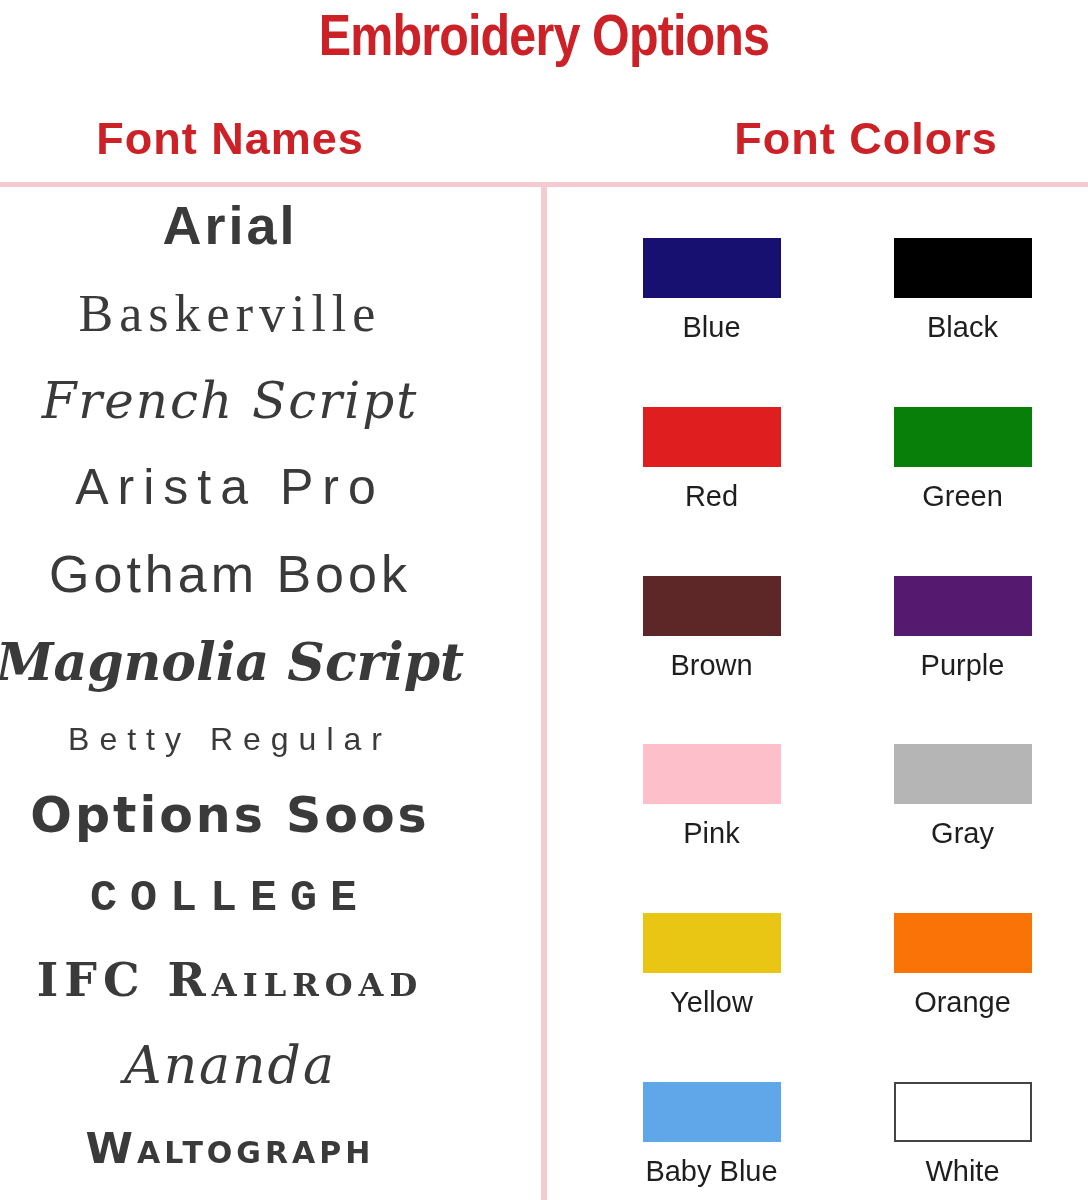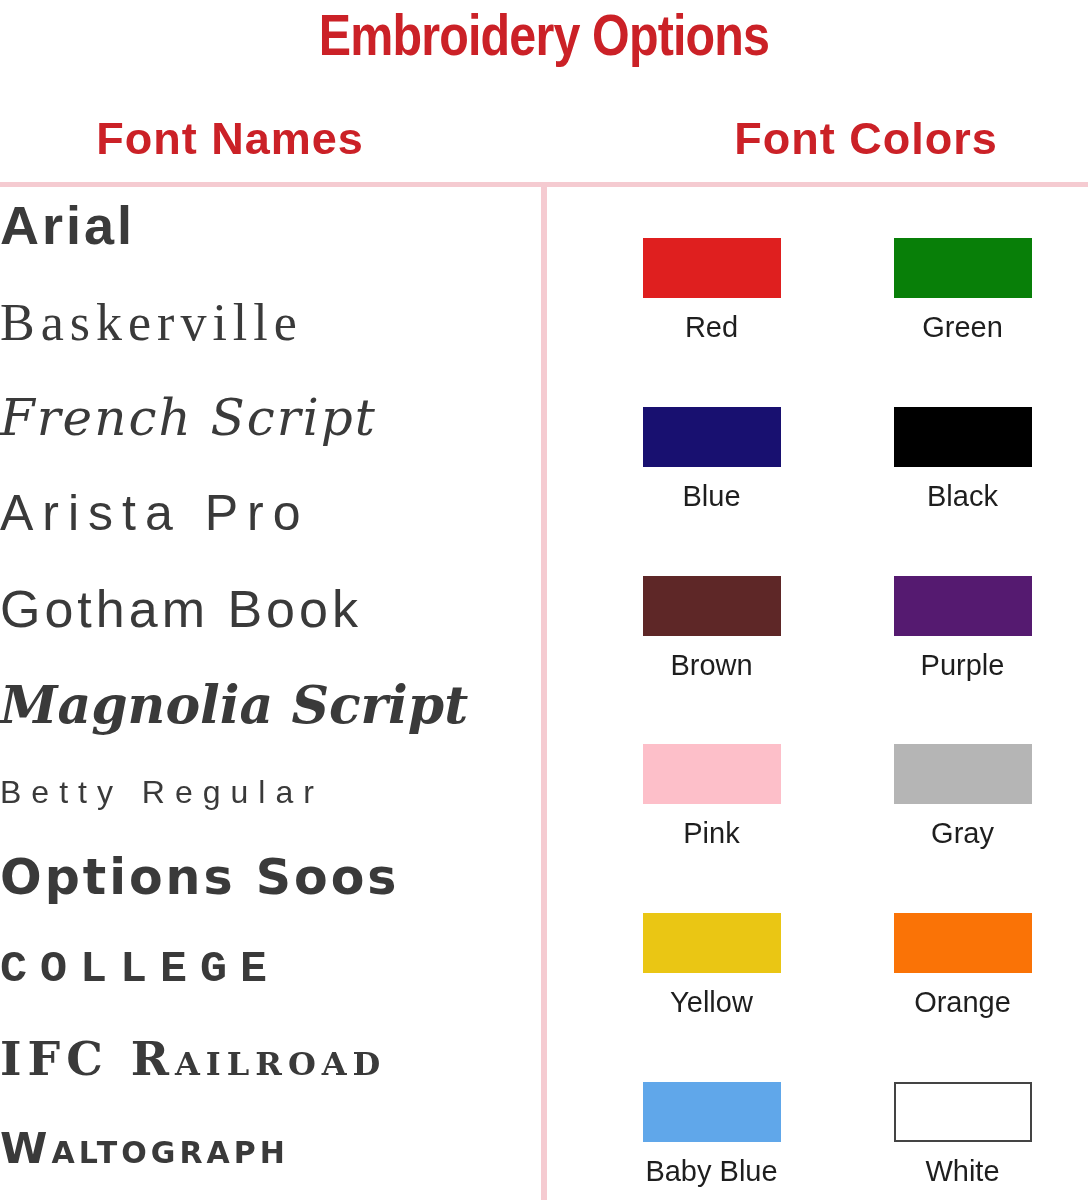--- a/index.html
+++ b/index.html
@@ -27,21 +27,21 @@
     font-size:45px;font-weight:bold;color:var(--accent);
     letter-spacing:1px;white-space:nowrap;
   }
   .col-header.left{left:0;width:460px;}
   .col-header.right{left:628px;width:476px;}
   .h-divider{position:absolute;top:182px;left:0;width:1088px;height:5px;background:var(--divider);}
   .v-divider{position:absolute;top:187px;left:541px;width:6px;height:1013px;background:var(--divider);}
   
   .font-list{
     position:absolute;top:198px;left:0;width:460px;height:972px;
-    display:flex;flex-direction:column;justify-content:space-between;align-items:flex-start;
+    display:flex;flex-direction:column;justify-content:space-between;align-items:center;
     list-style:none;margin:0;padding:0;color:var(--ink);
   }
   .font-list li{white-space:nowrap;line-height:1;}
   .f-arial      {font-family:"Liberation Sans",sans-serif;font-weight:bold;font-size:54px;letter-spacing:3px;}
   .f-baskerville{font-family:"Liberation Serif",serif;font-size:52px;letter-spacing:6px;}
   .f-french     {font-family:"DejaVu Serif",serif;font-style:italic;font-size:50px;letter-spacing:2px;}
   .f-arista     {font-family:"Liberation Sans",sans-serif;font-size:50px;letter-spacing:9px;}
   .f-gotham     {font-family:"Liberation Sans",sans-serif;font-size:52px;letter-spacing:4px;}
   .f-magnolia   {font-family:"DejaVu Serif",serif;font-style:italic;font-weight:bold;font-size:52px;}
   .f-betty      {font-family:"Liberation Sans",sans-serif;font-size:32px;letter-spacing:10px;}
@@ -85,44 +85,45 @@
     <li class="f-arial">Arial</li>
     <li class="f-baskerville">Baskerville</li>
     <li class="f-french">French Script</li>
     <li class="f-arista">Arista Pro</li>
     <li class="f-gotham">Gotham Book</li>
     <li class="f-magnolia">Magnolia Script</li>
     <li class="f-betty">Betty Regular</li>
     <li class="f-doctor">Options Soos</li>
     <li class="f-college">COLLEGE</li>
     <li class="f-ifc">IFC Railroad</li>
+    <li class="f-ananda">Ananda</li>
     <li class="f-waltograph">Waltograph</li>
   </ul>
 
   <div class="color-grid">
+
+    <div class="color-row">
+      <div class="color-cell">
+        <div class="swatch" style="background: rgb(24, 16, 112);"></div>
+        <div class="swatch-label">Blue</div>
+      </div>
+      <div class="color-cell">
+        <div class="swatch" style="background: rgb(0, 0, 0);"></div>
+        <div class="swatch-label">Black</div>
+      </div>
+    </div>
 
     <div class="color-row">
       <div class="color-cell">
         <div class="swatch" style="background: rgb(223, 31, 31);"></div>
         <div class="swatch-label">Red</div>
       </div>
       <div class="color-cell">
         <div class="swatch" style="background: rgb(8, 127, 8);"></div>
         <div class="swatch-label">Green</div>
-      </div>
-    </div>
-
-    <div class="color-row">
-      <div class="color-cell">
-        <div class="swatch" style="background: rgb(24, 16, 112);"></div>
-        <div class="swatch-label">Blue</div>
-      </div>
-      <div class="color-cell">
-        <div class="swatch" style="background: rgb(0, 0, 0);"></div>
-        <div class="swatch-label">Black</div>
       </div>
     </div>
 
     <div class="color-row">
       <div class="color-cell">
         <div class="swatch" style="background: rgb(94, 39, 39);"></div>
         <div class="swatch-label">Brown</div>
       </div>
       <div class="color-cell">
         <div class="swatch" style="background: rgb(85, 26, 112);"></div>

